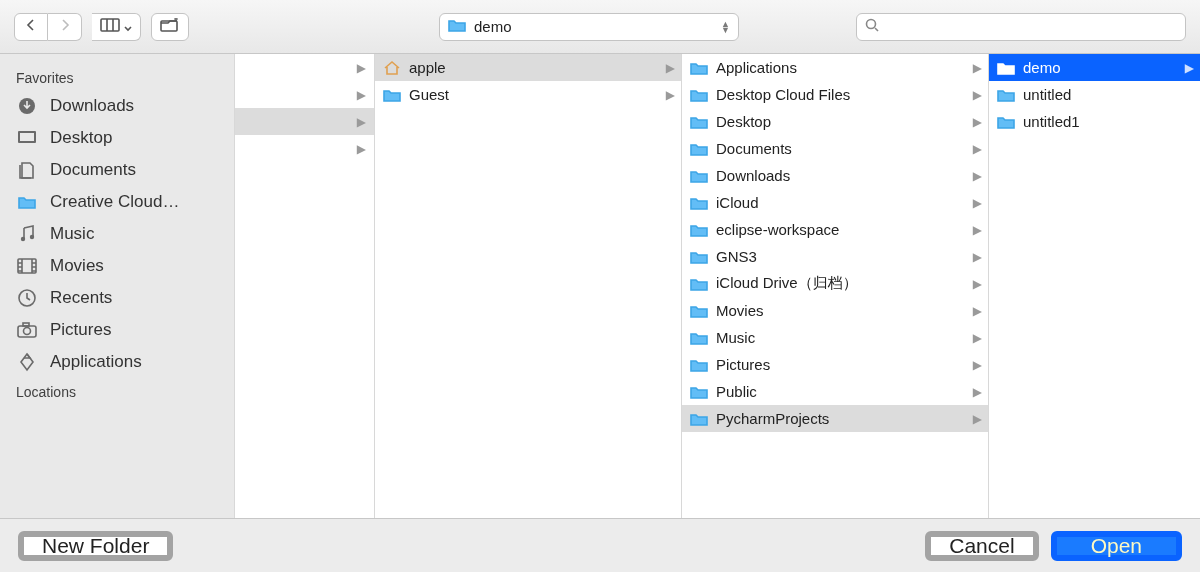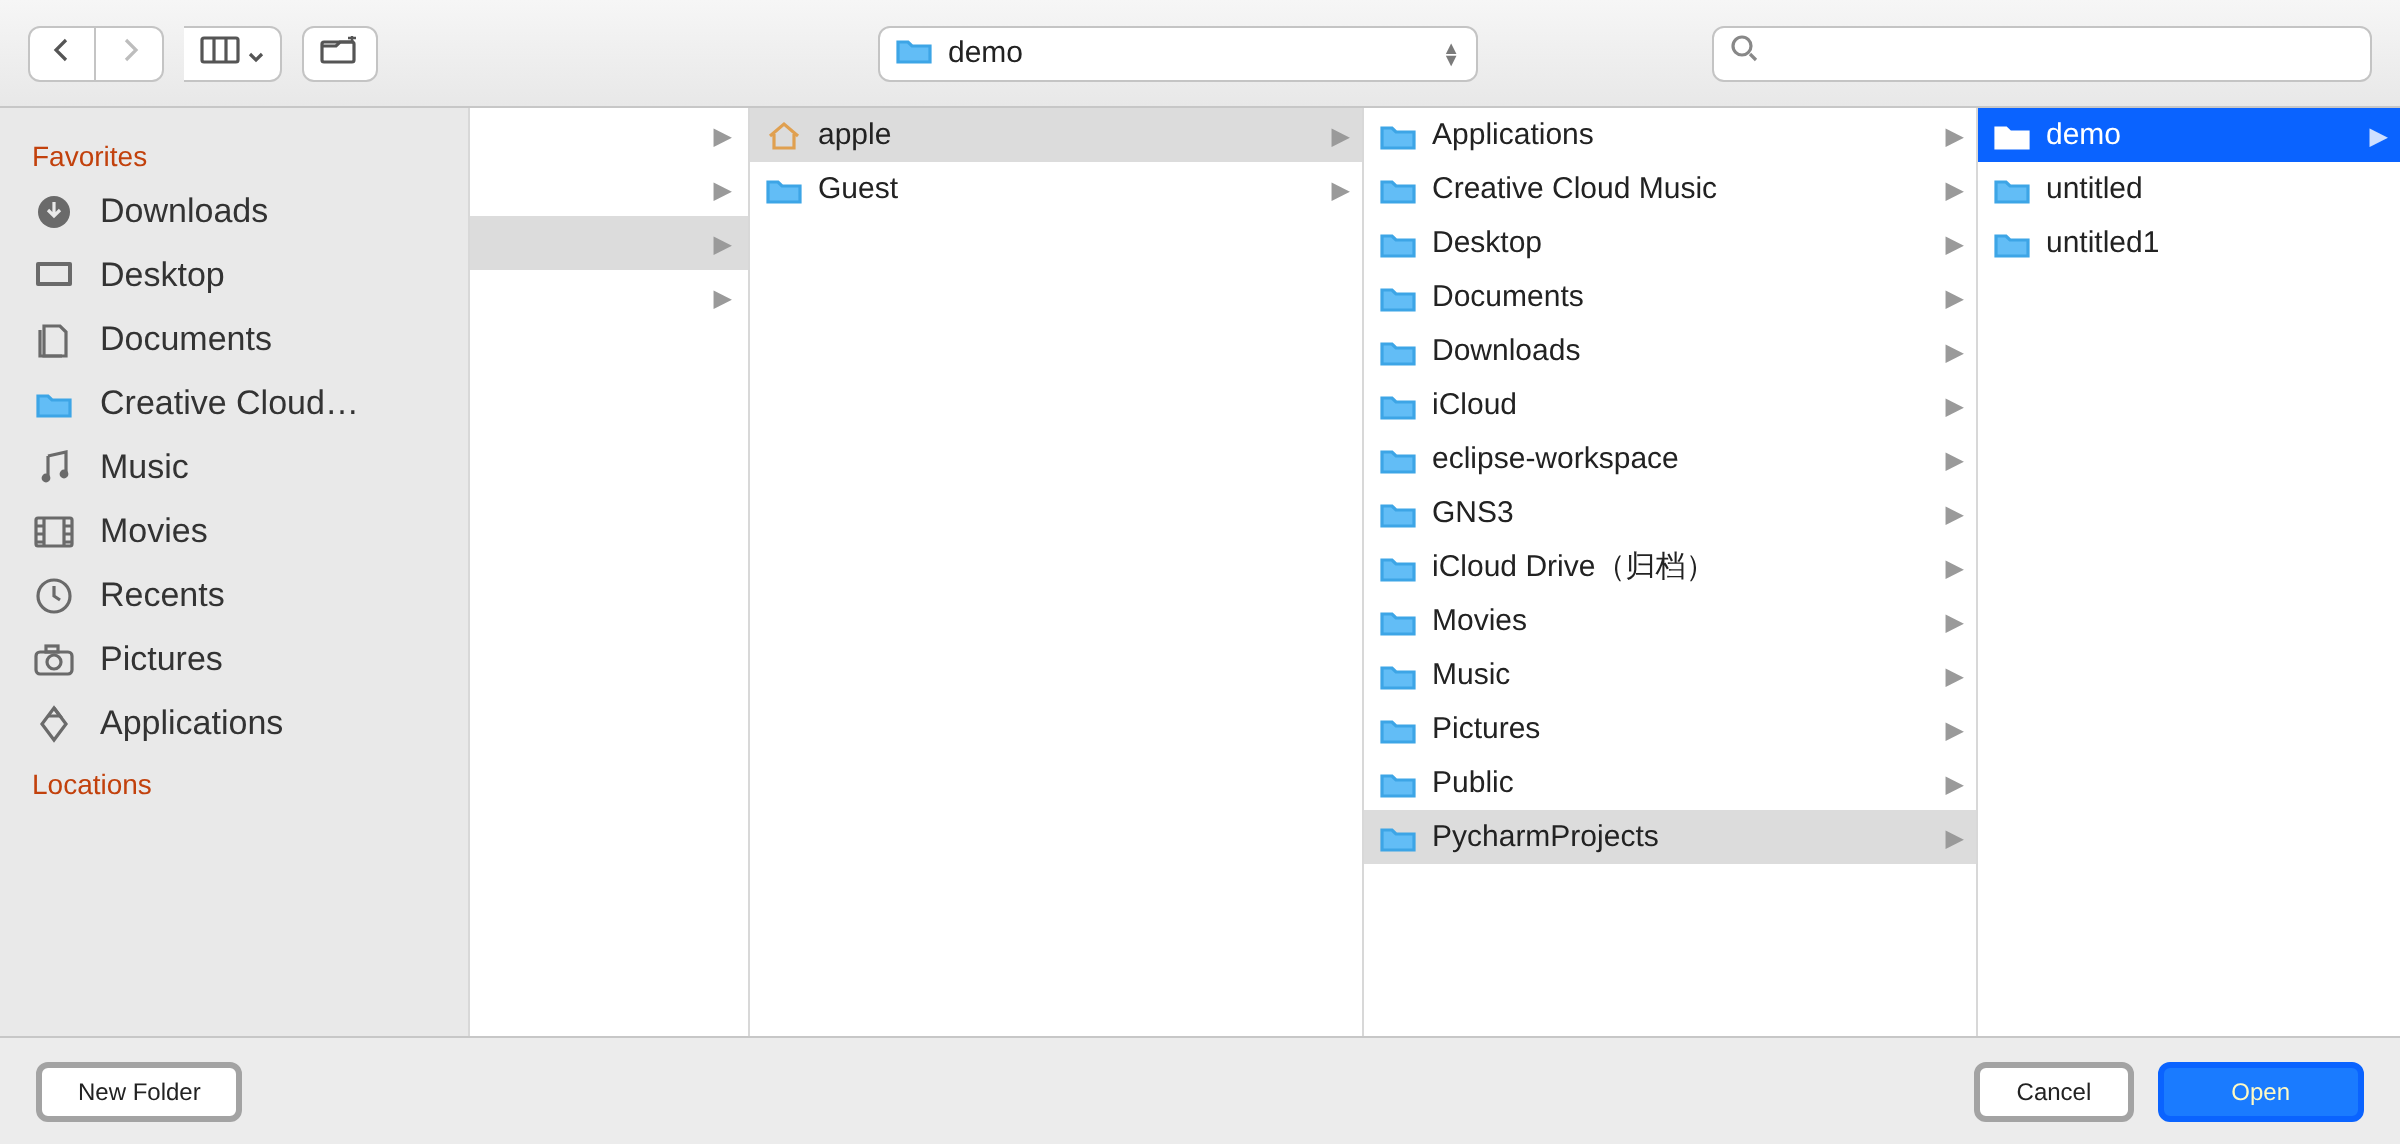--- a/index.html
+++ b/index.html
@@ -34,21 +34,21 @@
   }
   .search-field input { border: none; outline: none; width: 100%; font-size: 14px; background: transparent; }
 
   
   .main { display: flex; height: calc(100% - 54px - 54px); }
 
   .sidebar {
     width: 235px; background: #e9e9e9; border-right: 1px solid #d8d8d8;
     padding-top: 10px; overflow: hidden;
   }
-  .sb-head { font-size: 14px; color: #c2410c; padding: 6px 16px 4px; }
+  .sb-head { font-size: 14px; color: #404040; padding: 6px 16px 4px; }
   .sb-item {
     display: flex; align-items: center; gap: 12px; padding: 5px 16px;
     font-size: 17px; color: #333; cursor: default;
   }
   .sb-item .ico { width: 22px; height: 22px; display:flex; align-items:center; justify-content:center; color:#6a6a6a;}
 
   .cols { flex: 1; display: flex; background: #fff; overflow: hidden; }
   .col {
     width: 307px; border-right: 1px solid #d8d8d8; overflow-y: auto;
     display: flex; flex-direction: column;
@@ -66,22 +66,22 @@
   .row.sel .chev { color: #cfe0ff; }
   .row.narrow { justify-content: flex-end; padding: 0 8px 0 0;}
   .row.narrow .chev { margin-left: 0;}
 
   
   .footer {
     height: 54px; background: #ececec; border-top: 1px solid #c7c7c7;
     display: flex; align-items: center; padding: 0 18px; gap: 12px;
   }
   .pushbtn {
-    height: 30px; padding: 0 18px; border: 3px solid #a3a3a3; background: #fff;
-    border-radius: 6px; font-size: 12px; cursor: default; display:flex; align-items:center;
+    height: 30px; padding: 0 18px; border: 6px solid #a3a3a3; background: #fff;
+    border-radius: 6px; font-size: 21px; cursor: default; display:flex; align-items:center;
   }
   .pushbtn.primary { background: #1a7bff; border-color: #0a63ff; color: #fef9c3; padding: 0 34px; }
   .spacer { flex: 1; }
 
   
   svg { stroke: currentColor; fill: none; stroke-width: 1.6; }
 </style>
 </head>
 <body>
 
@@ -272,21 +272,21 @@
           </span>
           <span>Applications</span>
           <span class="chev">▶</span>
         </div>
         <div class="row">
           <span class="fico">
             <svg width="18" height="14" viewBox="0 0 18 14">
               <path d="M1 3 h5 l2 2 h9 v8 h-16 z" fill="#62bdf6" stroke="#3da5e6"></path>
             </svg>
           </span>
-          <span>Creative Cloud Music</span>
+          <span>Desktop Cloud Files</span>
           <span class="chev">▶</span>
         </div>
         <div class="row">
           <span class="fico">
             <svg width="18" height="14" viewBox="0 0 18 14">
               <path d="M1 3 h5 l2 2 h9 v8 h-16 z" fill="#62bdf6" stroke="#3da5e6"></path>
             </svg>
           </span>
           <span>Desktop</span>
           <span class="chev">▶</span>

